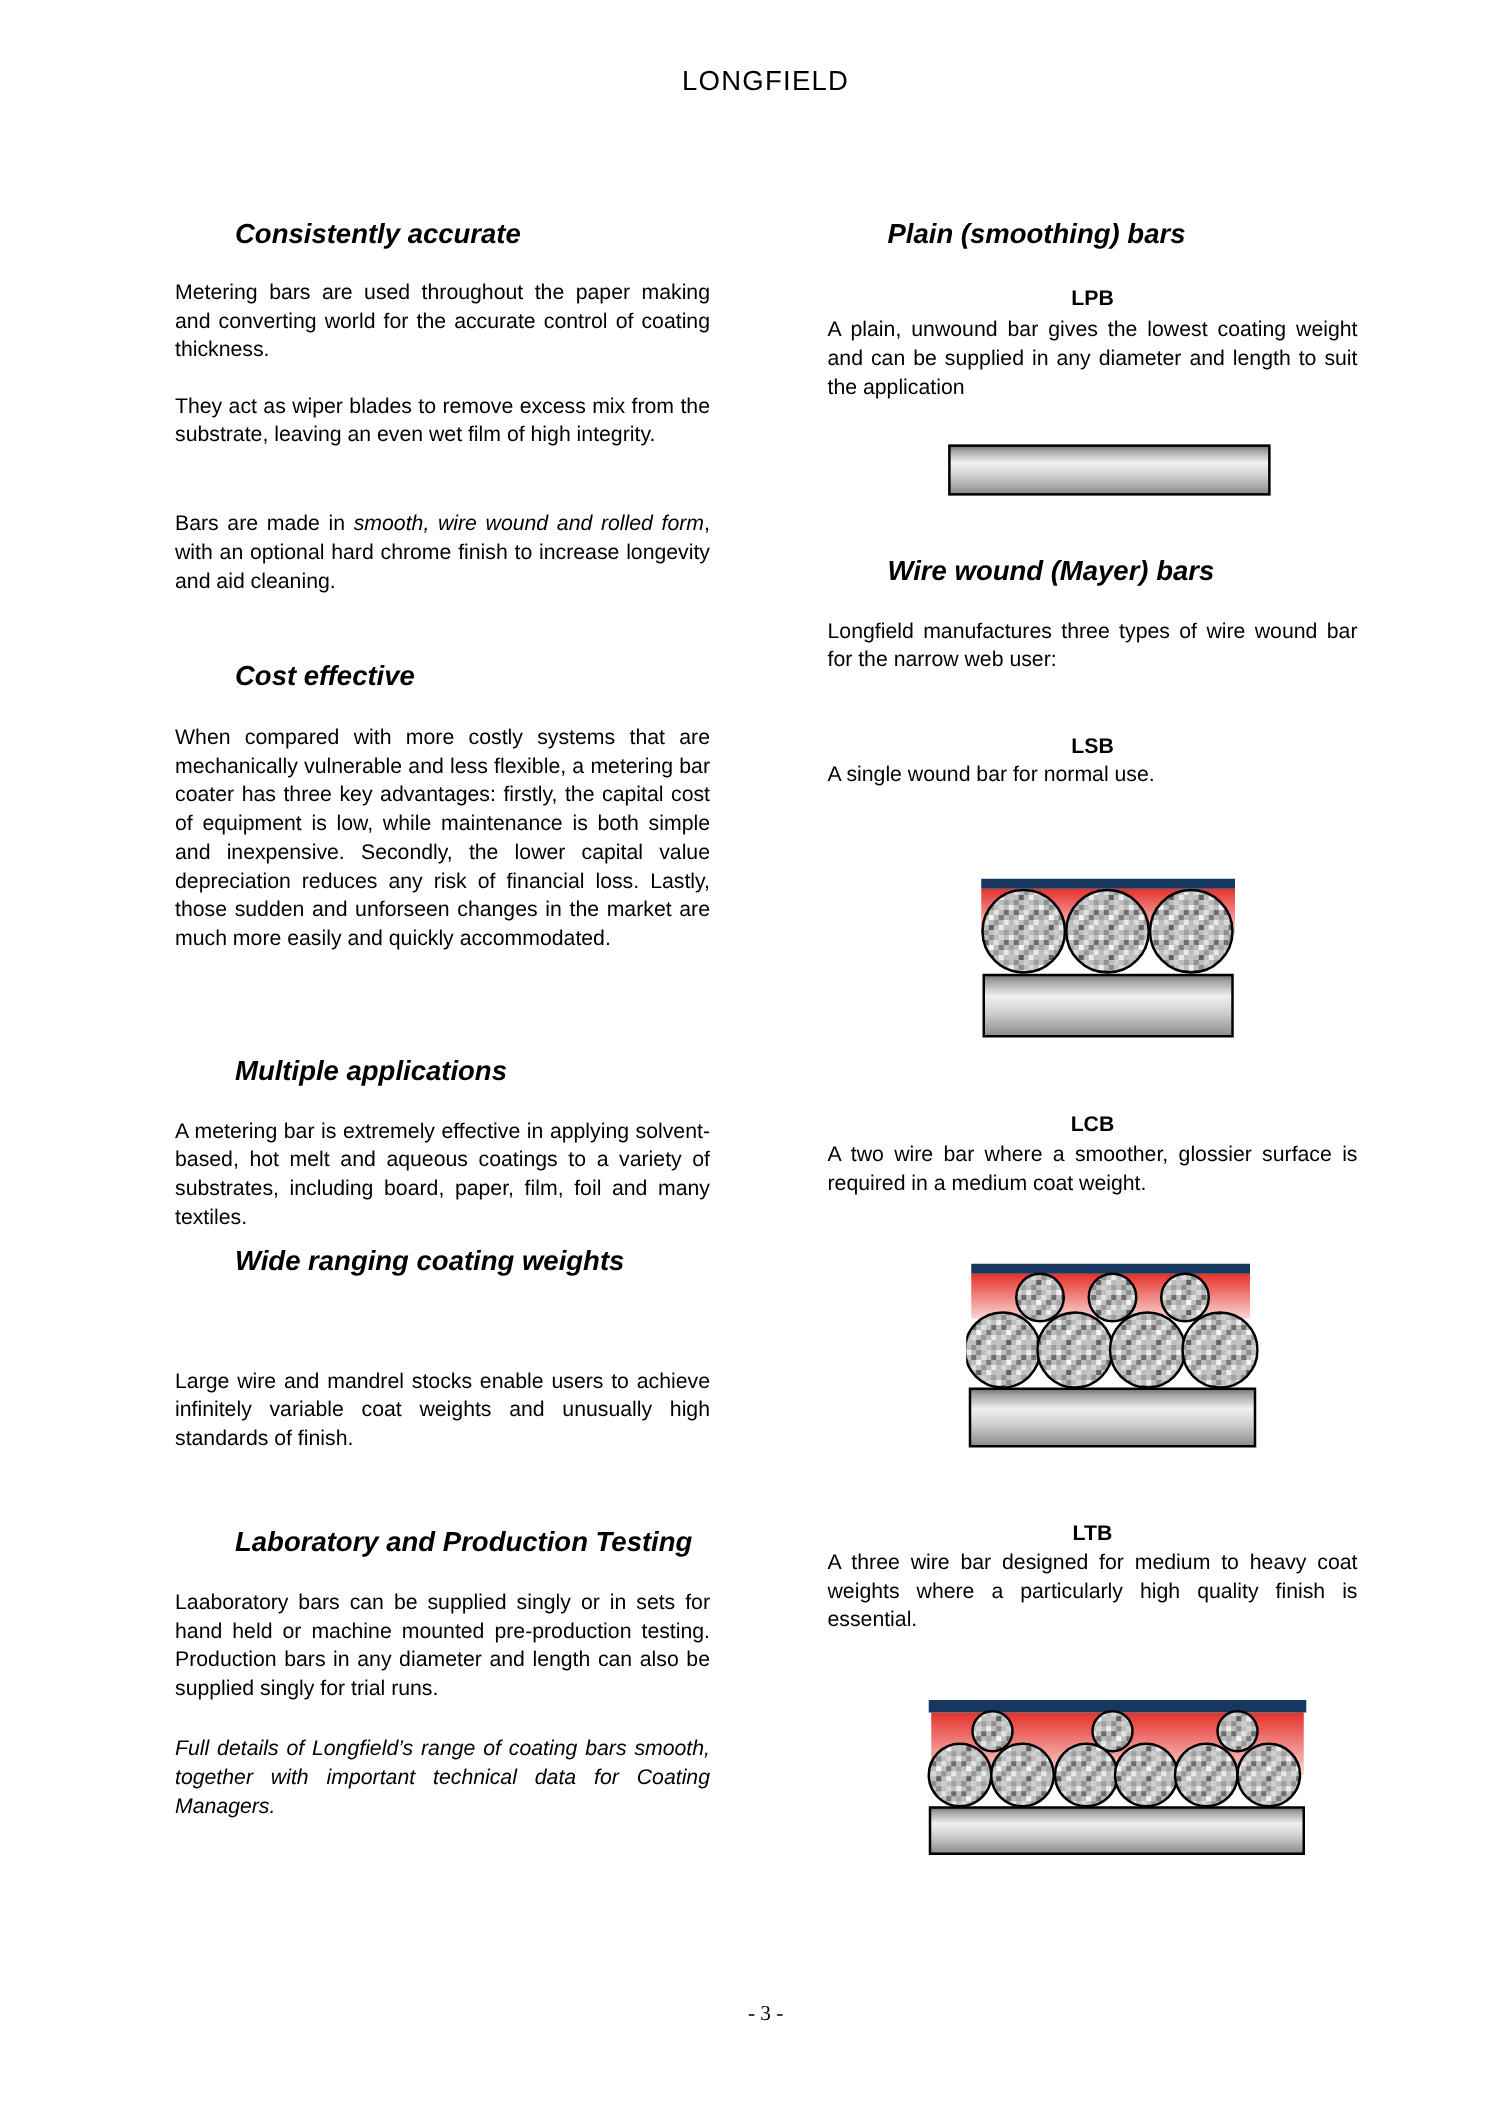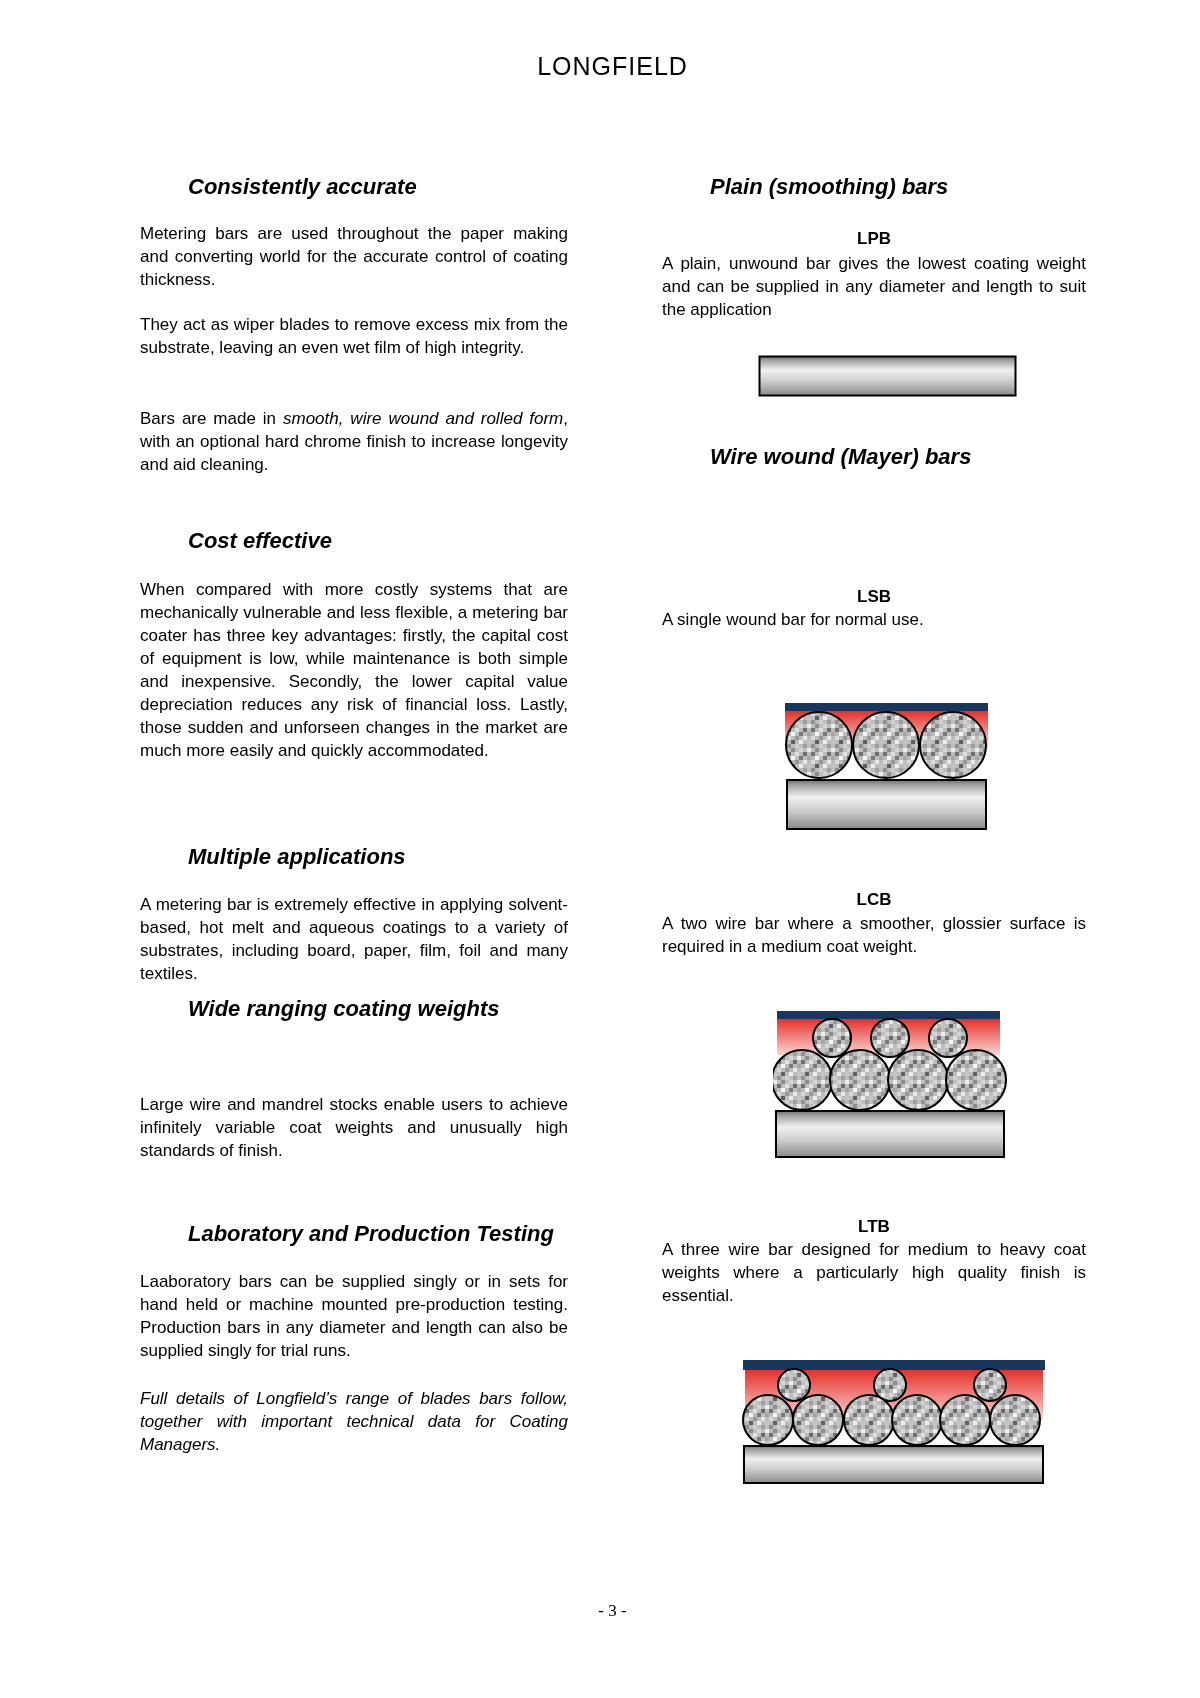--- a/index.html
+++ b/index.html
@@ -2,21 +2,21 @@
 <html><head>
 <meta charset="utf-8">
 <style>
   html,body{margin:0;padding:0;background:#ffffff;}
   .page{position:relative;width:1200px;height:1698px;background:#ffffff;overflow:hidden;
         font-family:"Liberation Sans",sans-serif;color:#000;}
   .abs{position:absolute;}
   .lcol{left:140px;width:428px;}
   .rcol{left:662px;width:424px;}
   .doc-header{left:140px;width:945px;top:52px;text-align:center;
-              font-size:25px;letter-spacing:1px;}
+              font-size:22px;letter-spacing:1px;}
   .sect-heading{font-style:italic;font-weight:bold;font-size:22px;line-height:26px;margin-left:48px;}
   .para{font-size:17px;line-height:23px;text-align:justify;margin:0;}
   .para .it{font-style:italic;}
   .para-italic{font-style:italic;}
   .code-label{font-size:17px;line-height:23px;font-weight:bold;text-align:center;}
   .figure{position:absolute;display:block;}
   .page-footer{left:140px;width:945px;top:1601px;text-align:center;
                font-family:"Liberation Serif",serif;font-size:17px;}
 </style>
 </head>
@@ -35,40 +35,41 @@
   <p class="abs lcol para" style="top:578px">When compared with more costly systems that are mechanically vulnerable and less flexible, a metering bar coater has three key advantages: firstly, the capital cost of equipment is low, while maintenance is both simple and inexpensive. Secondly, the lower capital value depreciation reduces any risk of financial loss. Lastly, those sudden and unforseen changes in the market are much more easily and quickly accommodated.</p>
 
   <div class="abs lcol sect-heading" style="top:844px">Multiple applications</div>
   <p class="abs lcol para" style="top:893px">A metering bar is extremely effective in applying solvent-based, hot melt and aqueous coatings to a variety of substrates, including board, paper, film, foil and many textiles.</p>
 
   <div class="abs lcol sect-heading" style="top:996px">Wide ranging coating weights</div>
   <p class="abs lcol para" style="top:1093px">Large wire and mandrel stocks enable users to achieve infinitely variable coat weights and unusually high standards of finish.</p>
 
   <div class="abs lcol sect-heading" style="top:1221px">Laboratory and Production Testing</div>
   <p class="abs lcol para" style="top:1270px">Laaboratory bars can be supplied singly or in sets for hand held or machine mounted pre-production testing. Production bars in any diameter and length can also be supplied singly for trial runs.</p>
-  <p class="abs lcol para para-italic" style="top:1387px">Full details of Longfield’s range of blades bars follow, together with important technical data for Coating Managers.</p>
+  <p class="abs lcol para para-italic" style="top:1387px">Full details of Longfield’s range of coating bars smooth, together with important technical data for Coating Managers.</p>
 
   <div class="abs rcol sect-heading" style="top:174px">Plain (smoothing) bars</div>
   <div class="abs rcol code-label" style="top:227px">LPB</div>
   <p class="abs rcol para" style="top:252px">A plain, unwound bar gives the lowest coating weight and can be supplied in any diameter and length to suit the application</p>
 
   <svg class="figure" style="left:758px;top:355px" width="259" height="42" viewBox="0 0 259 42">
     <defs>
       <linearGradient id="mt0" x1="0" y1="0" x2="0" y2="1">
         <stop offset="0" stop-color="#6e6e6e"></stop>
           <stop offset="0.1" stop-color="#a2a2a2"></stop>
         <stop offset="0.35" stop-color="#f0f0f0"></stop>
           <stop offset="0.62" stop-color="#cfcfcf"></stop>
         <stop offset="1" stop-color="#8a8a8a"></stop>
       </linearGradient>
     </defs>
     <rect x="1.5" y="1.5" width="256" height="39" fill="url(#mt0)" stroke="#000" stroke-width="2"></rect>
   </svg>
 
   <div class="abs rcol sect-heading" style="top:444px">Wire wound (Mayer) bars</div>
+  <p class="abs rcol para" style="top:493px">Longfield manufactures three types of wire wound bar for the narrow web user:</p>
 
   <div class="abs rcol code-label" style="top:585px">LSB</div>
   <p class="abs rcol para" style="top:608px">A single wound bar for normal use.</p>
 
   <svg class="figure" style="left:783px;top:700px" width="208" height="134" viewBox="0 0 208 134">
     <defs>
       <linearGradient id="mt1" x1="0" y1="0" x2="0" y2="1">
         <stop offset="0" stop-color="#6e6e6e"></stop>
           <stop offset="0.1" stop-color="#a2a2a2"></stop>
         <stop offset="0.35" stop-color="#f0f0f0"></stop>

